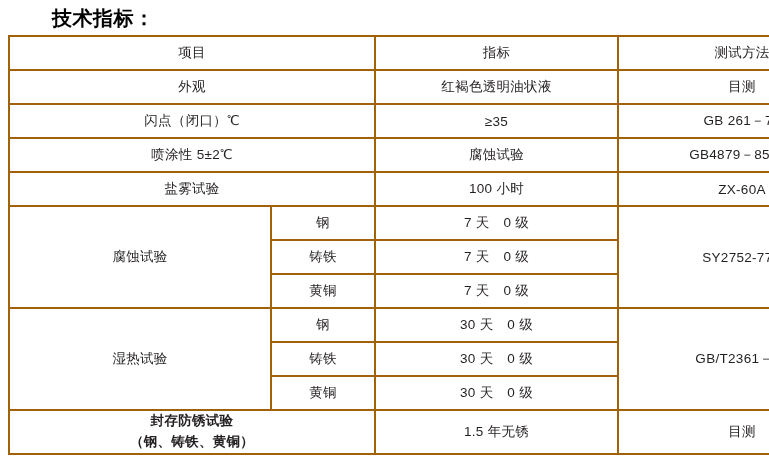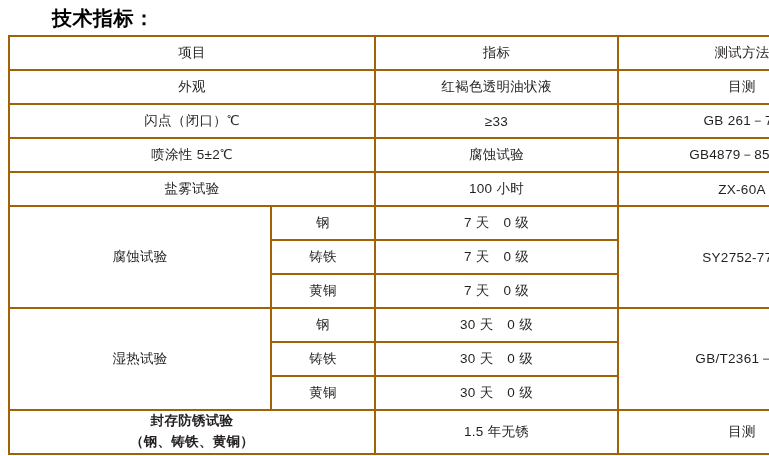--- a/index.html
+++ b/index.html
@@ -83,21 +83,21 @@
       </tr>
 
       <tr>
         <td colspan="2">外观</td>
         <td>红褐色透明油状液</td>
         <td>目测</td>
       </tr>
 
       <tr>
         <td colspan="2">闪点（闭口）℃</td>
-        <td>≥33</td>
+        <td>≥35</td>
         <td>GB 261－77</td>
       </tr>
 
       <tr>
         <td colspan="2">喷涂性 5±2℃</td>
         <td>腐蚀试验</td>
         <td>GB4879－85B21</td>
       </tr>
 
       <tr>

